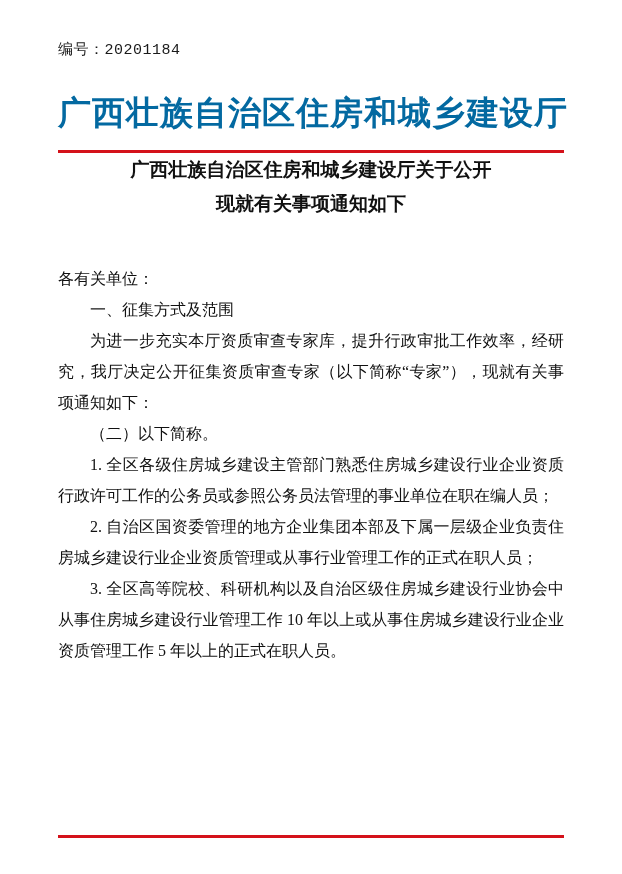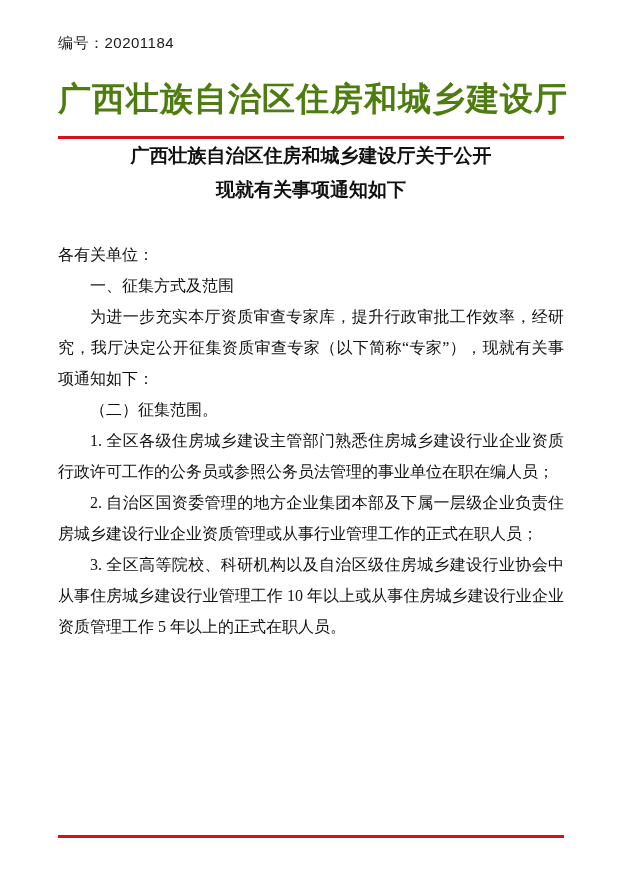--- a/index.html
+++ b/index.html
@@ -21,30 +21,30 @@
     overflow: hidden;
   }
   .doc-inner {
     position: absolute;
     left: 58px;
     top: 34px;
     width: 506px;
     height: 806px;
   }
   .doc-number {
-    font-family: Liberation Sans, sans-serif;
+    font-family: Liberation Mono, monospace;
     font-size: 15px;
     color: #1a1a1a;
     letter-spacing: 0.5px;
-    margin-top: 0;
+    margin-top: 6px;
   }
   .org-title {
-    margin-top: 24px;
+    margin-top: 32px;
     text-align: center;
-    color: #4d7c0f;
+    color: #0369a1;
     font-family: Liberation Serif, serif;
     font-weight: bold;
     font-size: 33px;
     letter-spacing: 1px;
     white-space: nowrap;
   }
   .red-rule {
     margin-top: 14px;
     height: 3px;
     background: #d4111a;
@@ -53,21 +53,21 @@
   .doc-title {
     text-align: center;
     font-family: "Liberation Serif", serif;
     font-weight: bold;
     font-size: 19px;
     color: #111;
     line-height: 34px;
     padding: 0 24px;
   }
   .body-text {
-    margin-top: 32px;
+    margin-top: 42px;
     font-family: "Liberation Serif", serif;
     font-size: 16px;
     color: #111;
     line-height: 31px;
   }
   .para {
     margin: 0;
     text-align: justify;
   }
   .indent-0 { text-indent: 0; }
@@ -98,21 +98,21 @@
 
     <div class="doc-title">
       <div>广西壮族自治区住房和城乡建设厅关于公开</div>
       <div>现就有关事项通知如下</div>
     </div>
 
     <div class="body-text">
       <p class="para indent-0">各有关单位：</p>
       <p class="para indent-2">一、征集方式及范围</p>
       <p class="para indent-2">为进一步充实本厅资质审查专家库，提升行政审批工作效率，经研究，我厅决定公开征集资质审查专家（以下简称“专家”），现就有关事项通知如下：</p>
-      <p class="para indent-2">（二）征集范围。</p>
+      <p class="para indent-2">（二）以下简称。</p>
       <p class="para indent-2">1. 全区各级住房城乡建设主管部门熟悉住房城乡建设行业企业资质行政许可工作的公务员或参照公务员法管理的事业单位在职在编人员；</p>
       <p class="para indent-2">2. 自治区国资委管理的地方企业集团本部及下属一层级企业负责住房城乡建设行业企业资质管理或从事行业管理工作的正式在职人员；</p>
       <p class="para indent-2">3. 全区高等院校、科研机构以及自治区级住房城乡建设行业协会中从事住房城乡建设行业管理工作 10 年以上或从事住房城乡建设行业企业资质管理工作 5 年以上的正式在职人员。</p>
     </div>
 
   </div>
 
   <div class="bottom-rule-wrap">
     <div class="bottom-rule"></div>
   </div>

